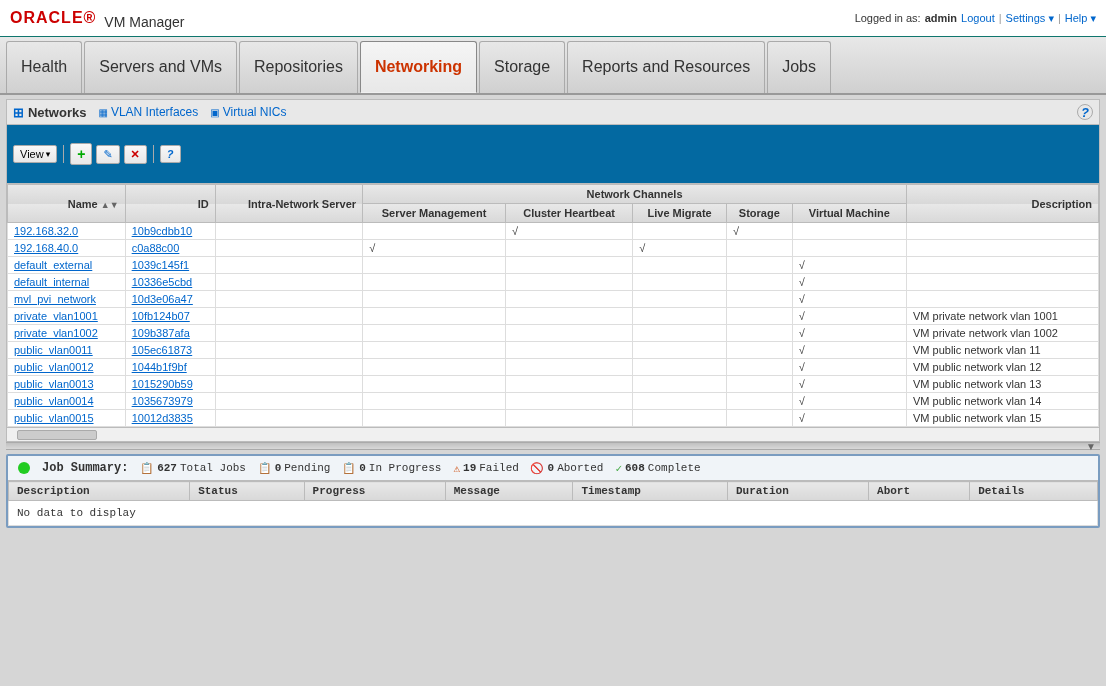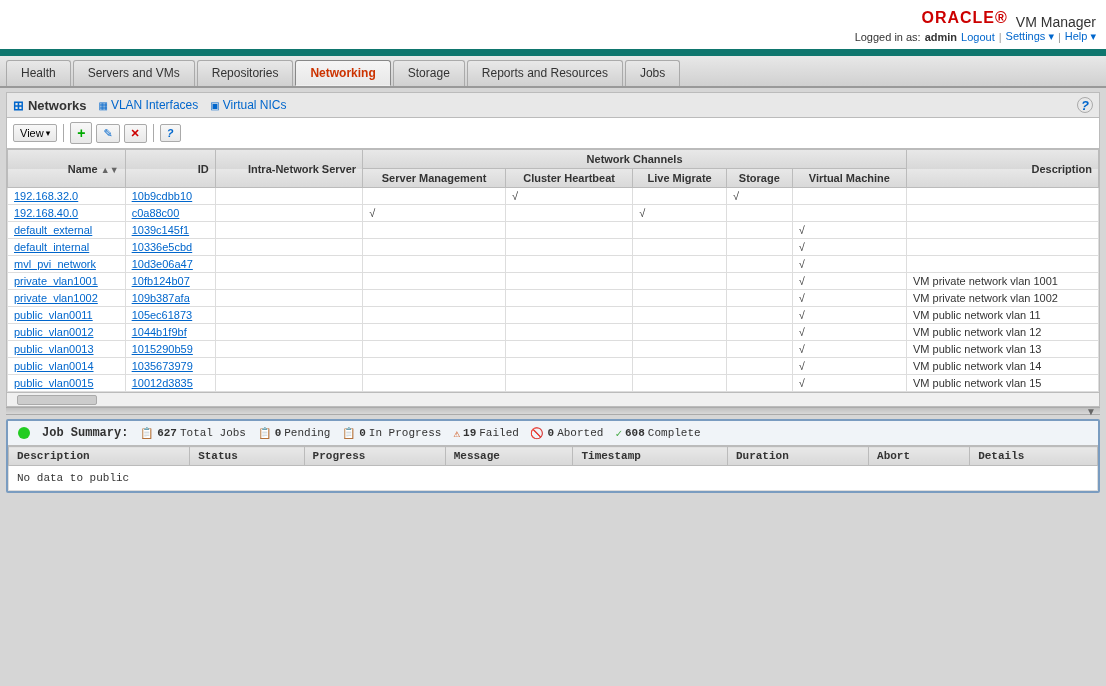--- a/index.html
+++ b/index.html
@@ -1,44 +1,44 @@
 <!DOCTYPE html>
 <html><head>
   <meta charset="utf-8">
   <style>
     * { box-sizing: border-box; margin: 0; padding: 0; }
     body { font-family: Arial, Helvetica, sans-serif; font-size: 12px; background: #d6d6d6; color: #333; }
 
     
-    #header { background: #fff; border-bottom: 7px solid #0f766e; padding: 6px 10px; display: flex; align-items: flex-end; justify-content: space-between; flex-direction: column; }
+    #header { background: #fff; border-bottom: 1px solid #0f766e; padding: 6px 10px; display: flex; align-items: center; justify-content: space-between; }
     #header-left { display: flex; align-items: center; gap: 8px; }
     .oracle-logo { color: #cc0000; font-weight: bold; font-size: 16px; letter-spacing: 1px; }
     .oracle-logo span { color: #cc0000; }
     .app-title { font-size: 14px; color: #333; font-weight: normal; margin-top: 8px; }
     #header-right { font-size: 11px; color: #333; display: flex; align-items: center; gap: 4px; }
     #header-right a { color: #0066cc; text-decoration: none; }
     .header-sep { color: #999; }
 
     
     #nav-tabs { background: linear-gradient(to bottom, #e8e8e8, #d0d0d0); border-bottom: 2px solid #999; padding: 4px 6px 0; display: flex; gap: 2px; }
-    .nav-tab { padding: 5px 14px; background: linear-gradient(to bottom, #e8e8e8, #d0d0d0); border: 1px solid #aaa; border-bottom: none; border-radius: 3px 3px 0 0; cursor: pointer; color: #333; font-size: 12px; text-decoration: none; text-align: center; }
+    .nav-tab { padding: 16px 14px; background: linear-gradient(to bottom, #e8e8e8, #d0d0d0); border: 1px solid #aaa; border-bottom: none; border-radius: 3px 3px 0 0; cursor: pointer; color: #333; font-size: 16px; text-decoration: none; text-align: center; }
     .nav-tab.active { background: linear-gradient(to bottom, #f5f5f5, #e8e8e8); border-color: #888; font-weight: bold; color: #cc3300; border-bottom: 1px solid #f0f0f0; }
 
     
     #main { padding: 4px 6px; }
 
     
     #sub-tabs-bar { background: #e8e8e8; border: 1px solid #bbb; border-bottom: none; padding: 4px 6px; display: flex; align-items: center; justify-content: space-between; }
     #sub-tabs-left { display: flex; align-items: center; gap: 12px; }
     .section-title { display: flex; align-items: center; gap: 4px; font-weight: bold; font-size: 13px; color: #333; }
     .sub-tab { display: flex; align-items: center; gap: 3px; color: #0066cc; cursor: pointer; font-size: 12px; text-decoration: none; }
     .help-icon { color: #0066cc; cursor: pointer; font-size: 13px; border: 1px solid #aaa; border-radius: 50%; width: 16px; height: 16px; display: flex; align-items: center; justify-content: center; font-style: italic; font-weight: bold; }
 
     
-    #toolbar { background: #ffffff; border: 1px solid #bbb; border-bottom: none; padding: 4px 6px; display: flex; align-items: center; gap: 4px; }
+    #toolbar { background: #0369a1; border: 1px solid #bbb; border-bottom: none; padding: 18px 6px; display: flex; align-items: center; gap: 4px; }
     .toolbar-btn { display: flex; align-items: center; gap: 2px; padding: 2px 6px; background: linear-gradient(to bottom, #f8f8f8, #e8e8e8); border: 1px solid #aaa; border-radius: 2px; cursor: pointer; font-size: 11px; }
     .toolbar-sep { width: 1px; height: 18px; background: #aaa; margin: 0 2px; }
 
     
     #table-container { border: 1px solid #bbb; background: #fff; overflow: auto; max-height: 320px; }
     table { width: 100%; border-collapse: collapse; font-size: 11px; }
     thead tr { background: linear-gradient(to bottom, #e8e8e8, #d8d8d8); }
     thead th { border: 1px solid #bbb; padding: 3px 6px; text-align: center; font-weight: bold; color: #333; white-space: nowrap; }
     thead th.left { text-align: right; }
     tbody tr { background: #fff; }
@@ -356,20 +356,20 @@
             <th>Progress</th>
             <th>Message</th>
             <th>Timestamp</th>
             <th>Duration</th>
             <th>Abort</th>
             <th>Details</th>
           </tr>
         </thead>
         <tbody>
           <tr class="no-data">
-            <td colspan="8">No data to public</td>
+            <td colspan="8">No data to display</td>
           </tr>
         </tbody>
       </table>
     </div>
   </div>
 
 </div>
 
 </body></html>

